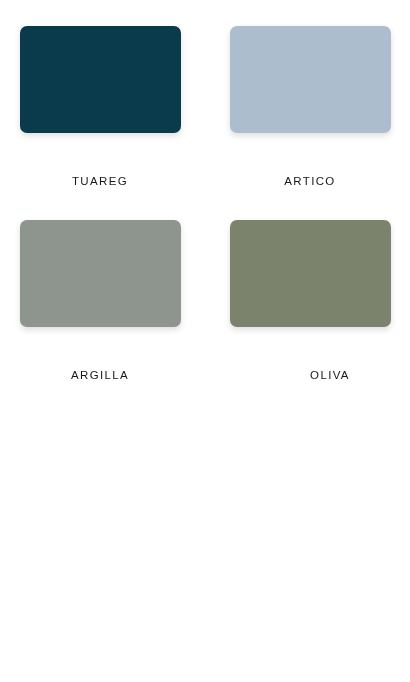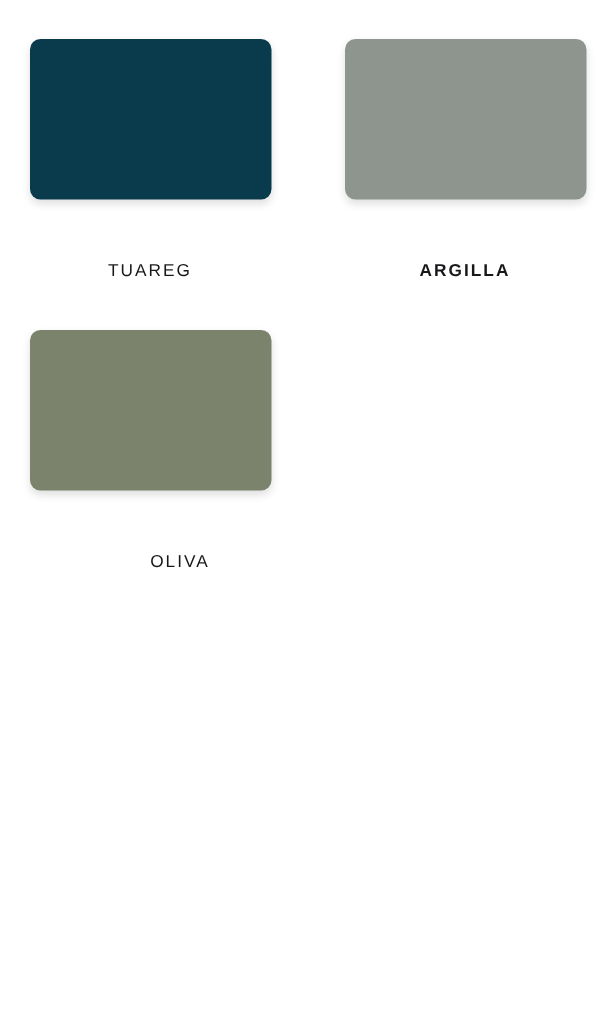--- a/index.html
+++ b/index.html
@@ -55,25 +55,29 @@
 </head>
 <body style="background: rgb(255, 255, 255);">
 
 <div class="palette-grid">
 
   <div class="swatch-cell">
     <div class="swatch-chip" style="background: rgb(10, 59, 77);"></div>
     <div class="swatch-label" style="color: rgb(23, 24, 26);">TUAREG</div>
   </div>
 
+  <div class="swatch-cell">
+    <div class="swatch-chip" style="background: rgb(172, 190, 205);"></div>
+    <div class="swatch-label" style="color: rgb(23, 24, 26);">ARTICO</div>
+  </div>
 
 
   <div class="swatch-cell">
     <div class="swatch-chip" style="background: rgb(141, 149, 142);"></div>
-    <div class="swatch-label" style="color: rgb(23, 24, 26); font-weight: bold;">ARGILLA</div>
+    <div class="swatch-label" style="color: rgb(23, 24, 26);">ARGILLA</div>
   </div>
 
   <div class="swatch-cell">
     <div class="swatch-chip" style="background: rgb(123, 131, 108);"></div>
     <div class="swatch-label" style="color: rgb(23, 24, 26); margin-left: 40px;">OLIVA</div>
   </div>
 
 
 </div>
 

